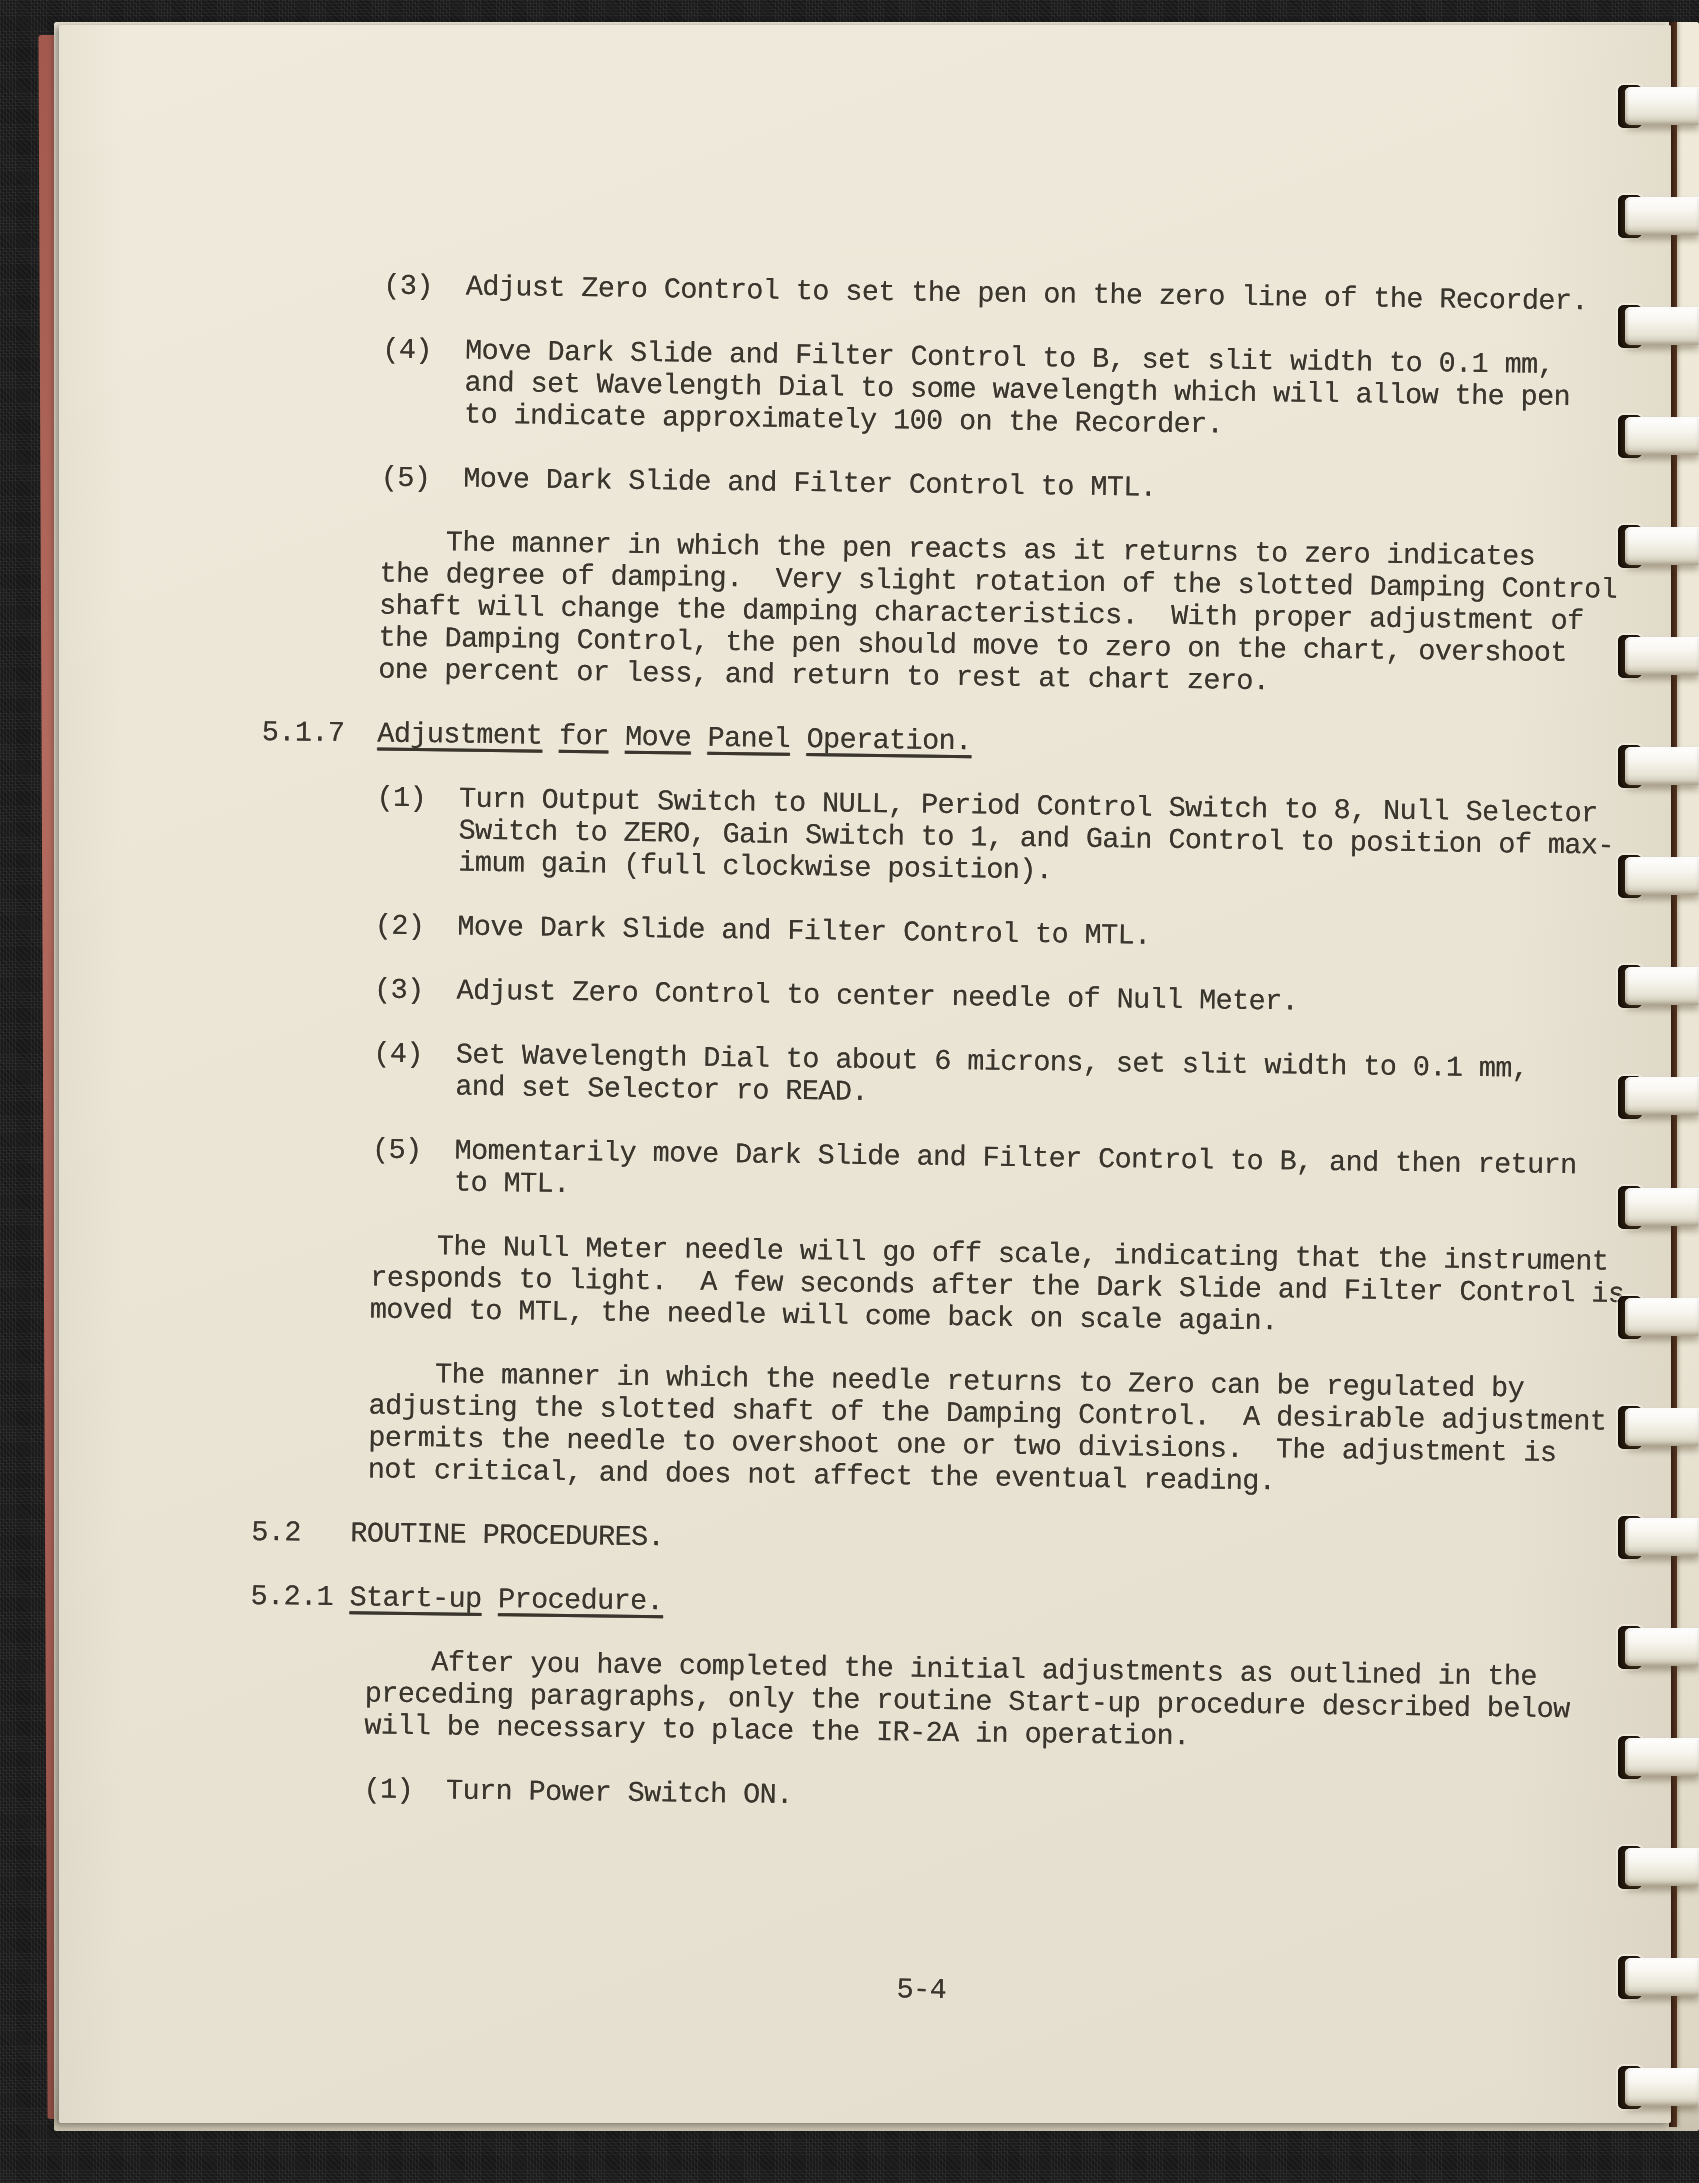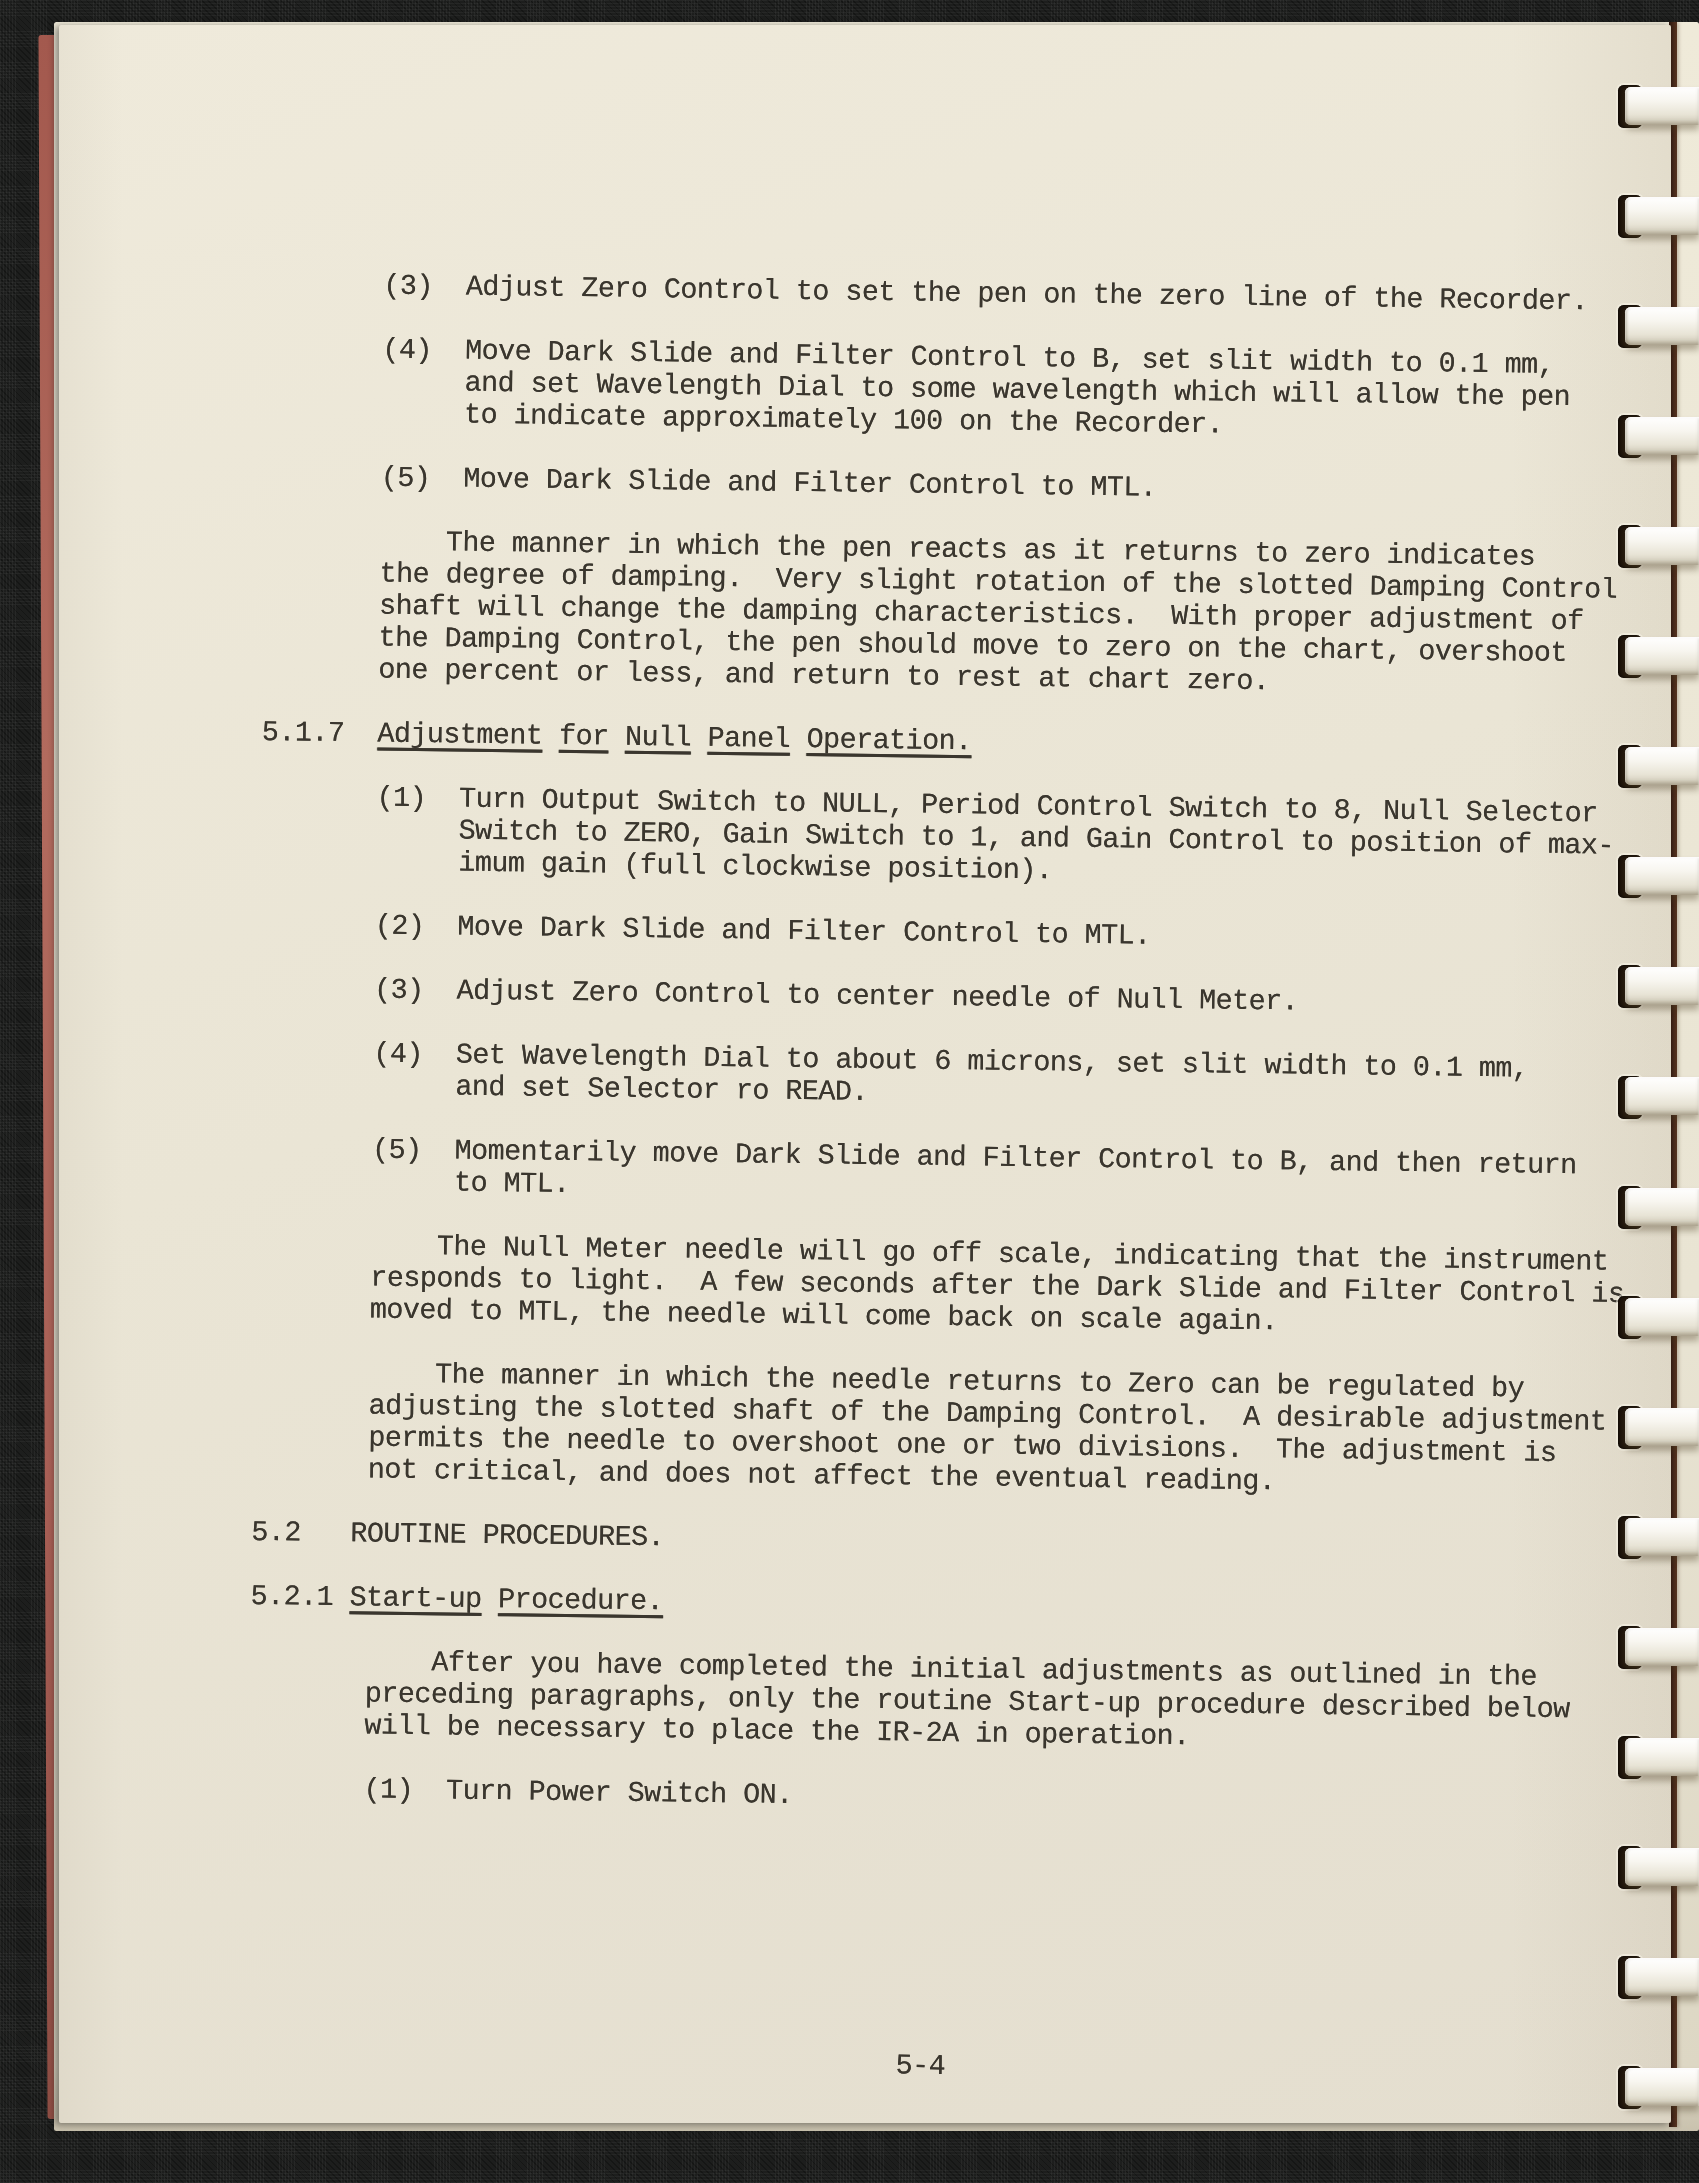--- a/index.html
+++ b/index.html
@@ -108,21 +108,21 @@
     height: 32px;
   }
   .tline .u {
     text-decoration: underline;
     text-decoration-thickness: 3.1px;
     text-underline-offset: 6.2px;
   }
   .pagenum {
     position: absolute;
     left: 651px;
-    top: 1773px;
+    top: 1697px;
     height: 32px;
     line-height: 32px;
     white-space: pre;
   }
   
   .binding {
     position: absolute;
     inset: 0;
     z-index: 6;
   }
@@ -167,21 +167,21 @@
         <div class="tline"><span>            to indicate approximately 100 on the Recorder.</span></div>
         <div class="tline"> </div>
         <div class="tline"><span>       (5)  Move Dark Slide and Filter Control to MTL.</span></div>
         <div class="tline"> </div>
         <div class="tline"><span>           The manner in which the pen reacts as it returns to zero indicates</span></div>
         <div class="tline"><span>       the degree of damping.  Very slight rotation of the slotted Damping Control</span></div>
         <div class="tline"><span>       shaft will change the damping characteristics.  With proper adjustment of</span></div>
         <div class="tline"><span>       the Damping Control, the pen should move to zero on the chart, overshoot</span></div>
         <div class="tline"><span>       one percent or less, and return to rest at chart zero.</span></div>
         <div class="tline"> </div>
-        <div class="tline"><span>5.1.7  </span><span class="u">Adjustment</span><span> </span><span class="u">for</span><span> </span><span class="u">Null</span><span> </span><span class="u">Panel</span><span> </span><span class="u">Operation.</span></div>
+        <div class="tline"><span>5.1.7  </span><span class="u">Adjustment</span><span> </span><span class="u">for</span><span> </span><span class="u">Move</span><span> </span><span class="u">Panel</span><span> </span><span class="u">Operation.</span></div>
         <div class="tline"> </div>
         <div class="tline"><span>       (1)  Turn Output Switch to NULL, Period Control Switch to 8, Null Selector</span></div>
         <div class="tline"><span>            Switch to ZERO, Gain Switch to 1, and Gain Control to position of max-</span></div>
         <div class="tline"><span>            imum gain (full clockwise position).</span></div>
         <div class="tline"> </div>
         <div class="tline"><span>       (2)  Move Dark Slide and Filter Control to MTL.</span></div>
         <div class="tline"> </div>
         <div class="tline"><span>       (3)  Adjust Zero Control to center needle of Null Meter.</span></div>
         <div class="tline"> </div>
         <div class="tline"><span>       (4)  Set Wavelength Dial to about 6 microns, set slit width to 0.1 mm,</span></div>

